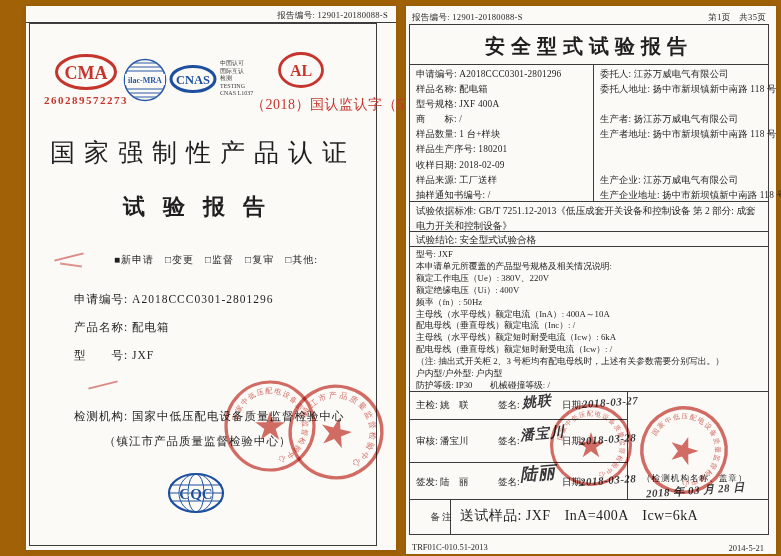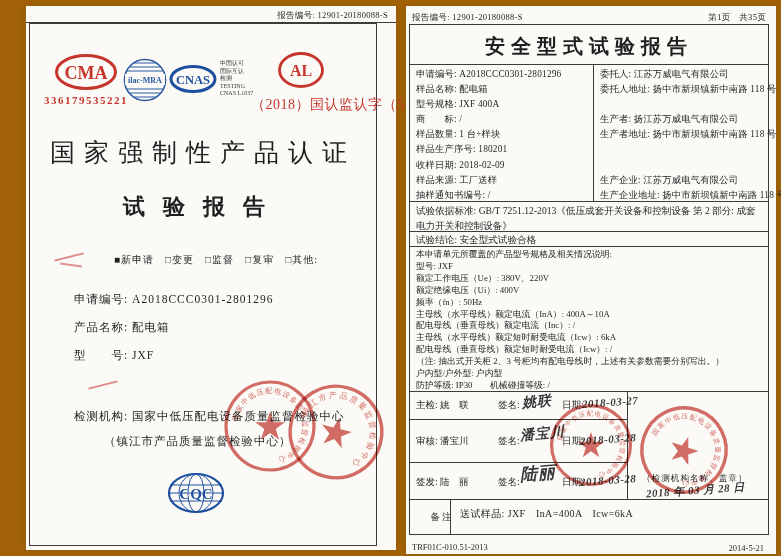--- a/index.html
+++ b/index.html
@@ -36,38 +36,38 @@
   .cover-list{position:absolute;left:6px;top:224px;width:348px;font-size:8.8px;line-height:11.9px}
   .cover-list div{white-space:nowrap}
   .sig-row{position:absolute;left:0;width:217px;font-size:9.5px}
   .sig-row span{position:absolute;white-space:nowrap}
   .hw{font-style:italic;font-size:14px;color:#17171a;opacity:.85;display:inline-block;
       transform:rotate(-5deg);letter-spacing:1px;font-weight:600}
   .hw-date{font-style:italic;font-size:11px;color:#17171a;opacity:.85;display:inline-block;
       transform:rotate(-4deg);letter-spacing:.5px;font-weight:600}
   .stamp-cell-label{position:absolute;font-size:8.6px;letter-spacing:1px}
   .remark-label{position:absolute;font-size:9.5px;letter-spacing:2px;text-align:center}
-  .remark-text{position:absolute;font-size:10px;letter-spacing:.4px;white-space:nowrap}
+  .remark-text{position:absolute;font-size:14px;letter-spacing:.4px;white-space:nowrap}
   .footer-txt{font-size:8.5px;color:#2a2a2a}
 </style>
 </head>
 <body>
 
 <div id="canvas">
 
   <div class="page" id="left-page">
     <div class="a small" style="top:4px;right:8px">报告编号: 12901-20180088-S</div>
     <div class="cover-topline"></div>
     <div class="cover-border">
 
       <svg class="a" style="left:24px;top:29px" width="64" height="38" viewBox="0 0 64 38">
         <ellipse cx="32" cy="19" rx="29.5" ry="16.5" fill="none" stroke="#c5352c" stroke-width="3"></ellipse>
         <text x="32" y="26" text-anchor="middle" font-size="18" font-weight="bold" fill="#c5352c">CMA</text>
       </svg>
-      <div class="a cma-num" style="left:9px;top:70px;width:94px">336179535221</div>
+      <div class="a cma-num" style="left:9px;top:70px;width:94px">260289572273</div>
 
       <svg class="a" style="left:93px;top:33px" width="44" height="46" viewBox="0 0 44 46">
         <defs>
             <clipPath id="ilacClip">
               <circle cx="22" cy="23" r="20"></circle>
             </clipPath>
           </defs>
         <circle cx="22" cy="23" r="20.5" fill="none" stroke="#2a5aa5" stroke-width="1.6"></circle>
         <g clip-path="url(#ilacClip)" stroke="#2a5aa5" stroke-width="1">
           <line x1="0" y1="6" x2="44" y2="6"></line>
@@ -180,22 +180,22 @@
       </div>
 
       <div class="row-line" style="top:176px"></div>
       <div class="std-text">试验依据标准: GB/T 7251.12-2013《低压成套开关设备和控制设备 第 2 部分: 成套电力开关和控制设备》</div>
 
       <div class="row-line" style="top:206px"></div>
       <div class="concl-text">试验结论: 安全型式试验合格</div>
 
       <div class="row-line" style="top:221px"></div>
       <div class="cover-list">
+        <div>型号: JXF</div>
         <div>本申请单元所覆盖的产品型号规格及相关情况说明:</div>
-        <div>型号: JXF</div>
         <div>额定工作电压（Ue）: 380V、220V</div>
         <div>额定绝缘电压（Ui）: 400V</div>
         <div>频率（fn）: 50Hz</div>
         <div>主母线（水平母线）额定电流（InA）: 400A～10A</div>
         <div>配电母线（垂直母线）额定电流（Inc）: /</div>
         <div>主母线（水平母线）额定短时耐受电流（Icw）: 6kA</div>
         <div>配电母线（垂直母线）额定短时耐受电流（Icw）: /</div>
         <div>（注: 抽出式开关柜 2、3 号柜均有配电母线时，上述有关参数需要分别写出。）</div>
         <div>户内型/户外型: 户内型</div>
         <div>防护等级: IP30　　机械碰撞等级: /</div>

